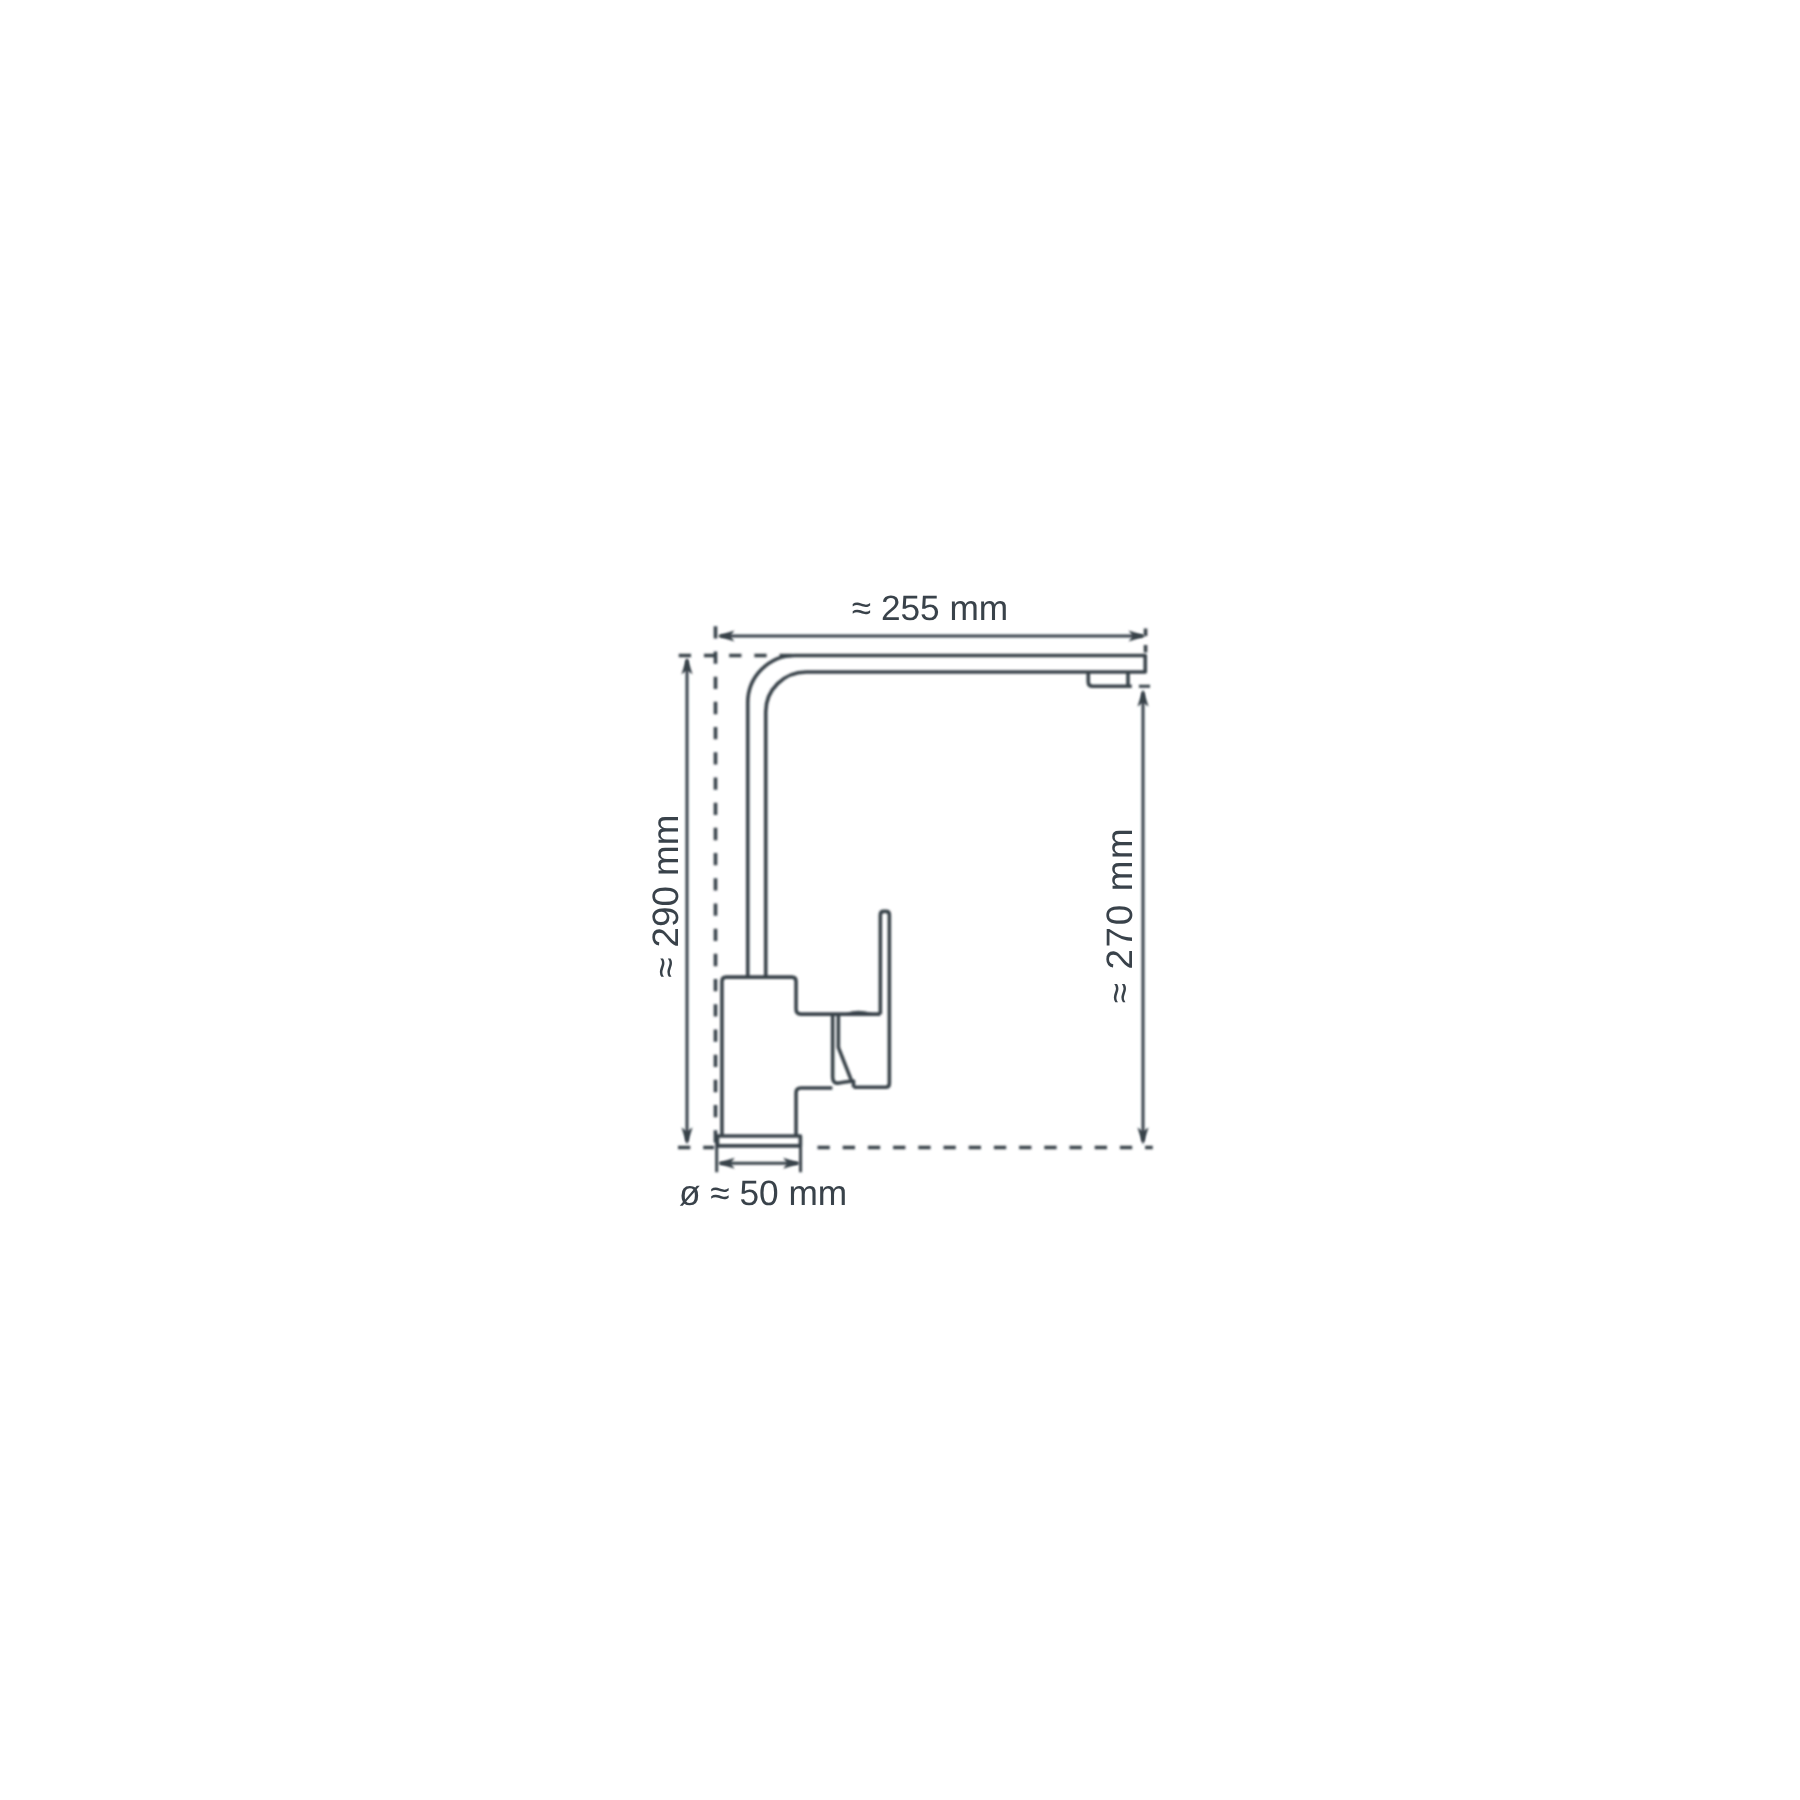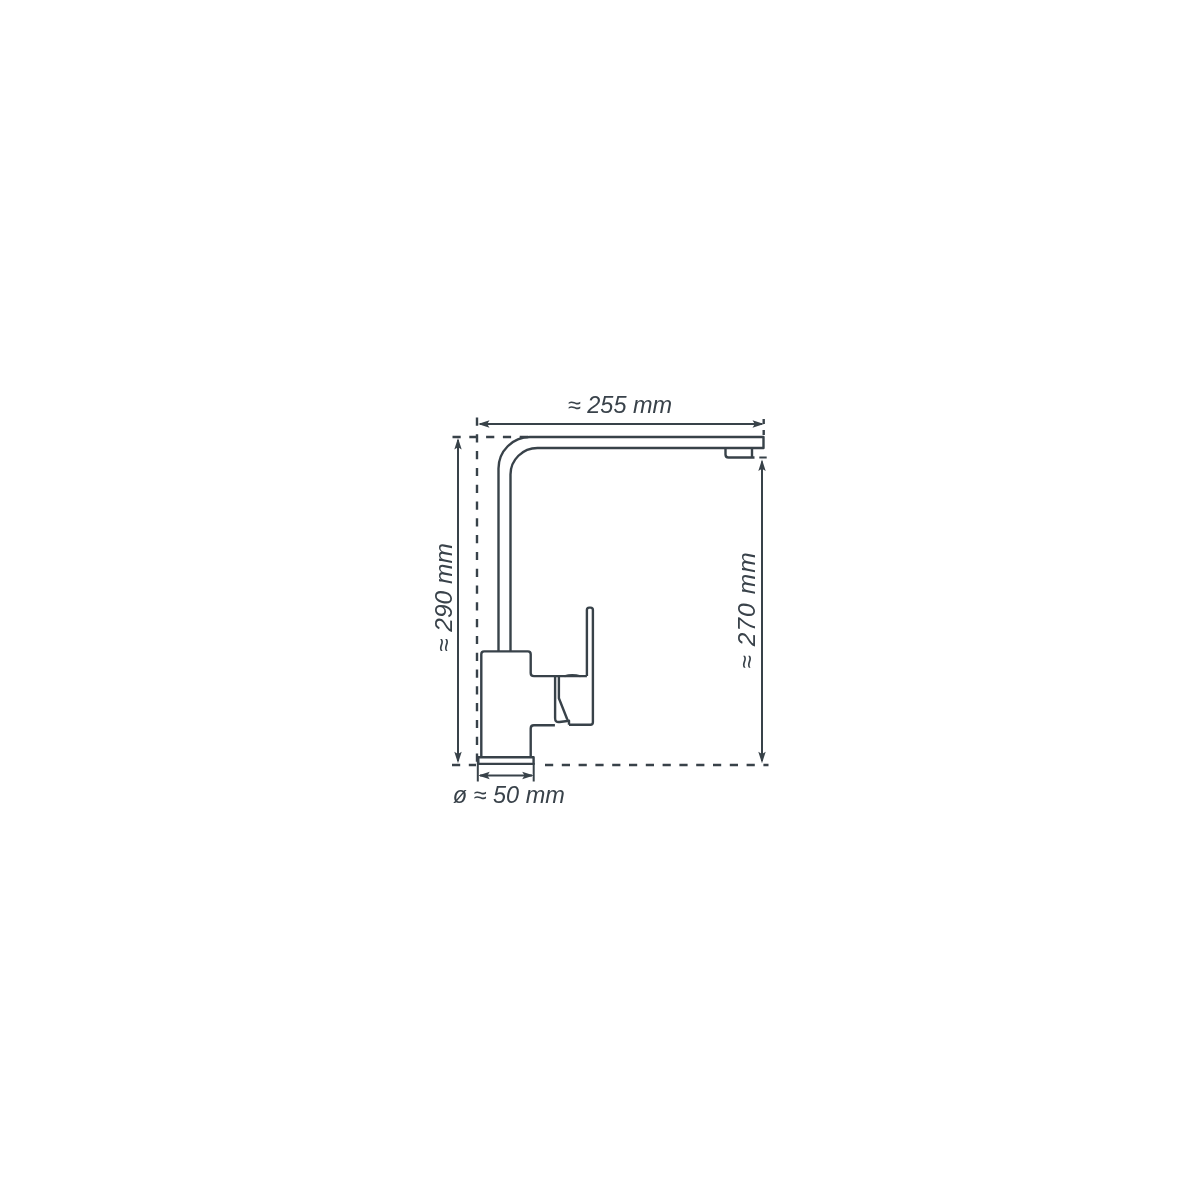--- a/index.html
+++ b/index.html
@@ -1,16 +1,16 @@
 <!DOCTYPE html>
 <html><head>
 <meta charset="utf-8">
 <style>
   html,body{margin:0;padding:0;background:#ffffff;}
-  .wrap{width:1200px;height:1200px;position:relative;font-style:italic;}
+  .wrap{width:1200px;height:1200px;position:relative;}
   text{font-family:"Liberation Sans",sans-serif;fill:#39424a;}
 </style>
 </head>
 <body>
 <div class="wrap">
 <svg width="1200" height="1200" viewBox="0 0 1200 1200" xmlns="http://www.w3.org/2000/svg">
   <defs>
         <filter id="soft" x="-5%" y="-5%" width="110%" height="110%">
           <feGaussianBlur stdDeviation="0.55"></feGaussianBlur>
         </filter>

